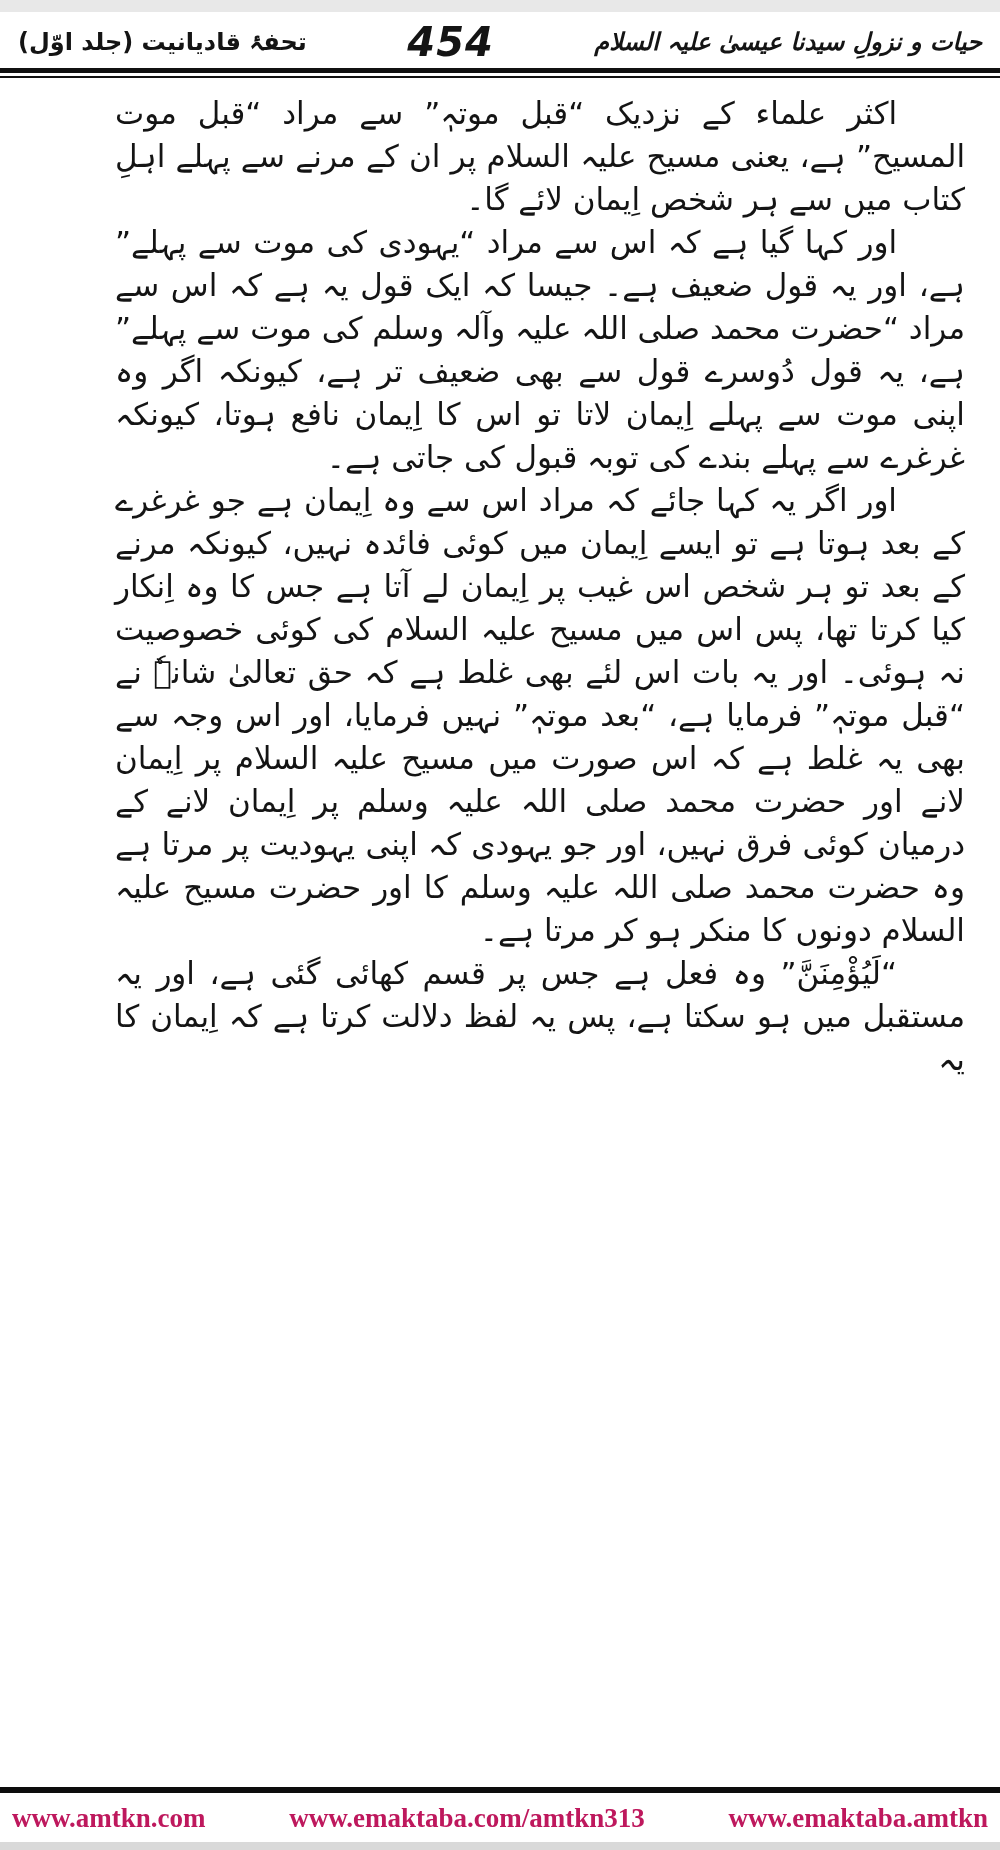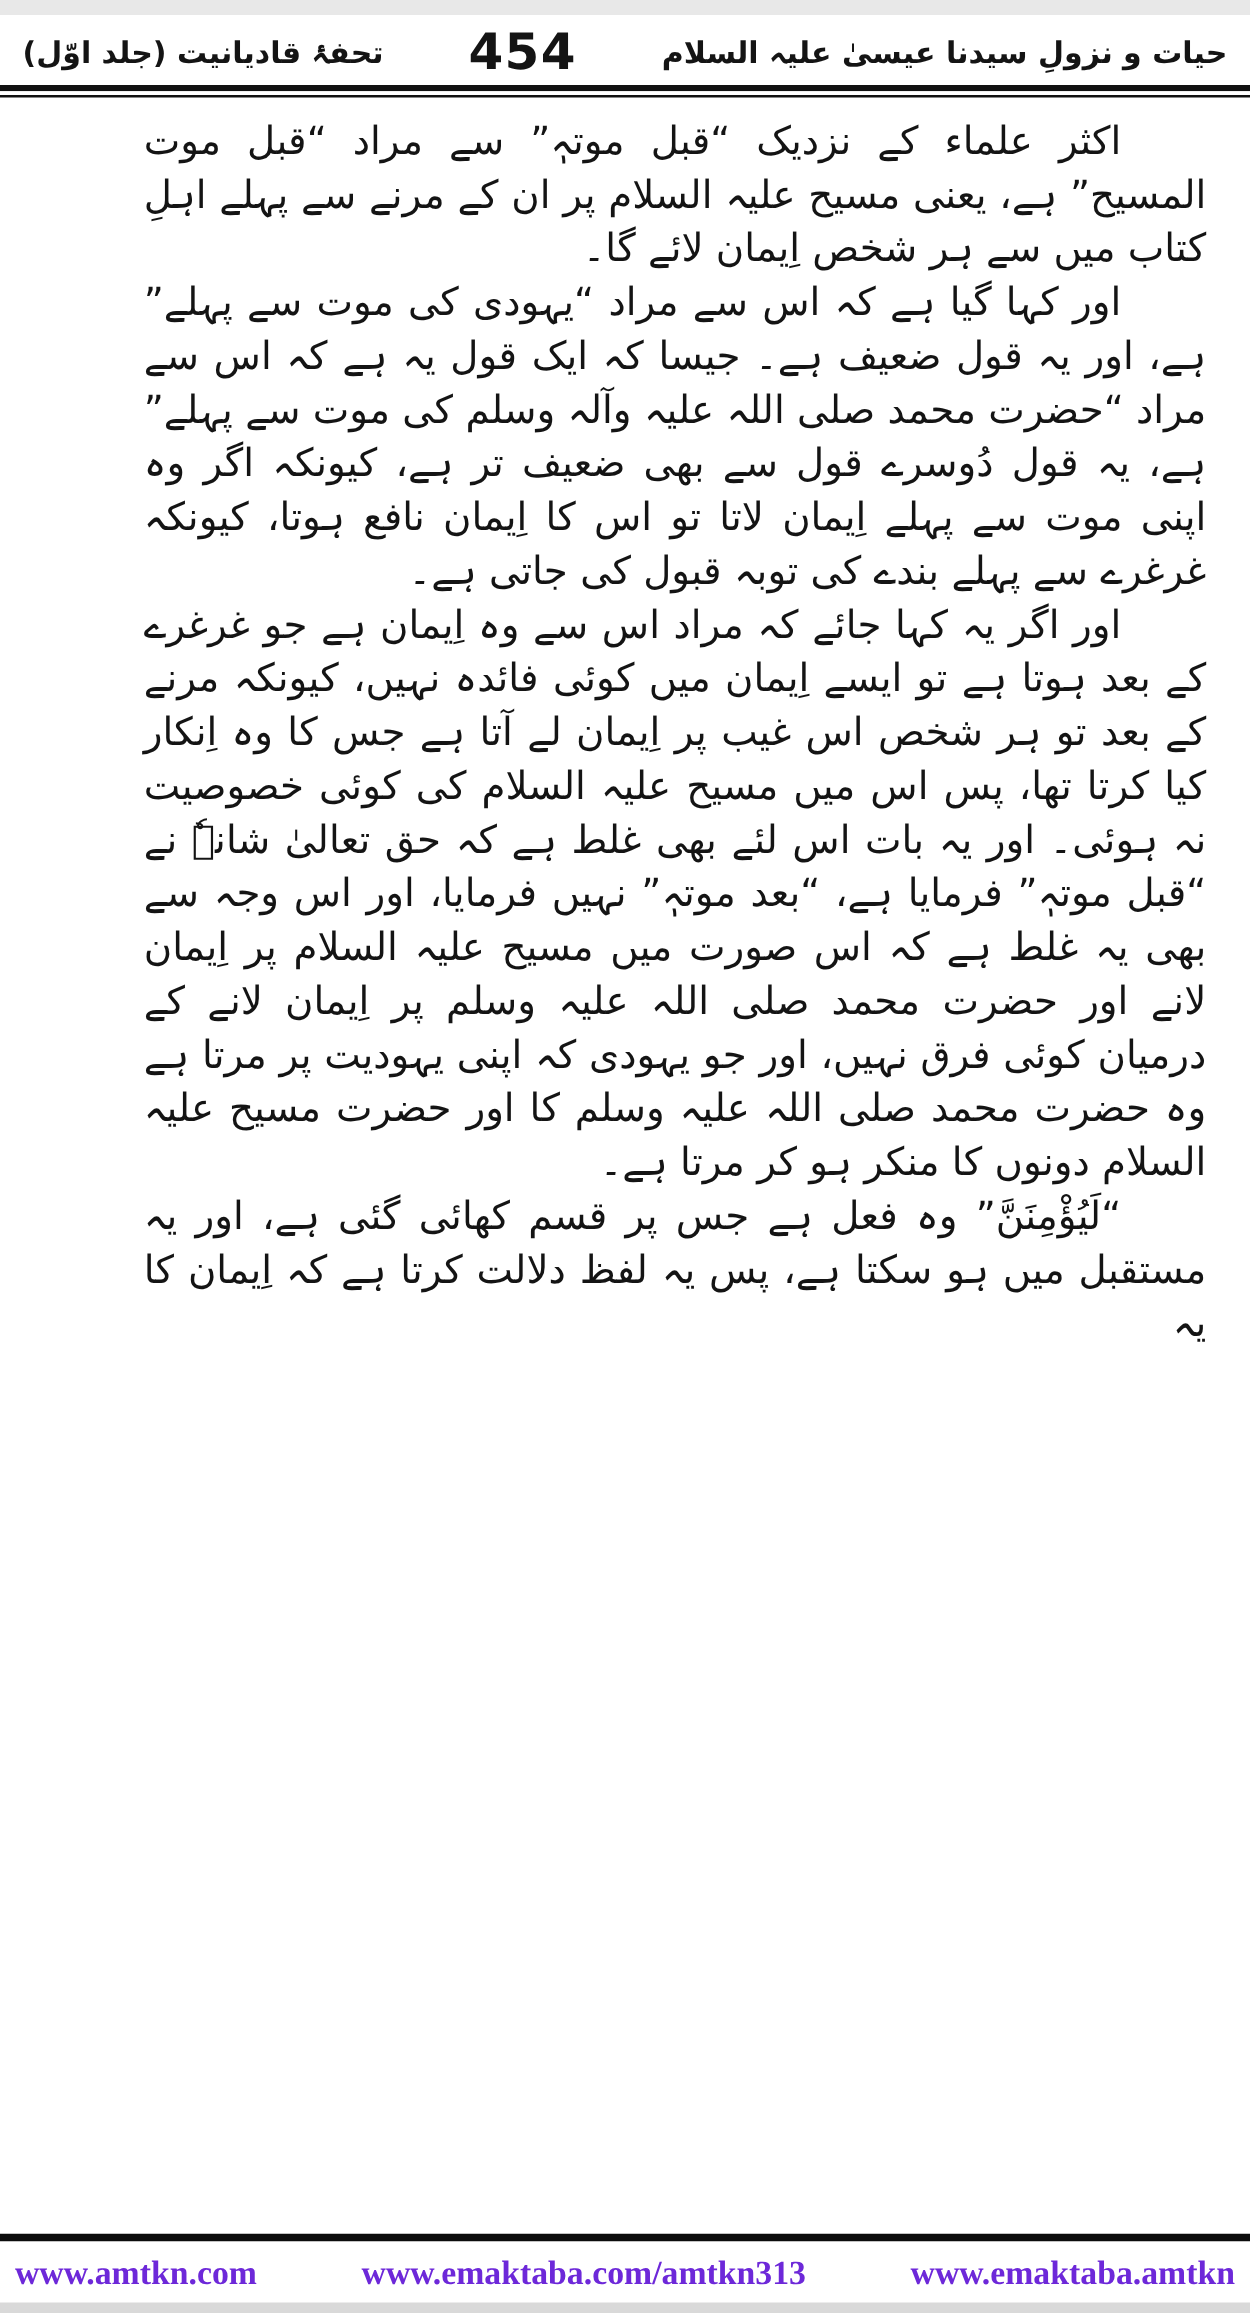--- a/index.html
+++ b/index.html
@@ -28,28 +28,29 @@
   }
   .header .h-left,
   .header .h-right {
     font-size: 24px;
     font-weight: bold;
     direction: rtl;
     white-space: nowrap;
     padding-top: 8px;
   }
   .header .h-left  { text-align: left; }
-  .header .h-right { text-align: right; }
+  .header .h-right { text-align: right; font-style: italic; }
   .header .page-number {
     font-size: 40px;
     font-weight: bold;
     letter-spacing: 1px;
     font-family: "DejaVu Sans", sans-serif;
     line-height: 1;
     padding: 2px 10px 0 10px;
+    font-style: italic;
   }
 
   
   .rule-wrap { margin-top: 6px; }
   .rule-thick { height: 5px; background: #111; }
   .rule-gap   { height: 3px; background: #fff; }
   .rule-thin  { height: 2px; background: #111; }
 
   
   .body-text {
@@ -80,21 +81,21 @@
   }
   .footer-rule { height: 6px; background: #0c0c0c; }
   .footer-links {
     display: flex;
     justify-content: space-between;
     align-items: center;
     padding: 10px 12px 8px 12px;
     font-family: "Liberation Serif", serif;
     font-size: 27px;
     font-weight: bold;
-    color: #6d28d9;
+    color: #be185d;
     direction: ltr;
   }
   .footer-bottom-strip { height: 12px; background: #d9d9d9; }
 </style>
 </head>
 <body>
 
 <div class="page">
 
   <div class="header">

